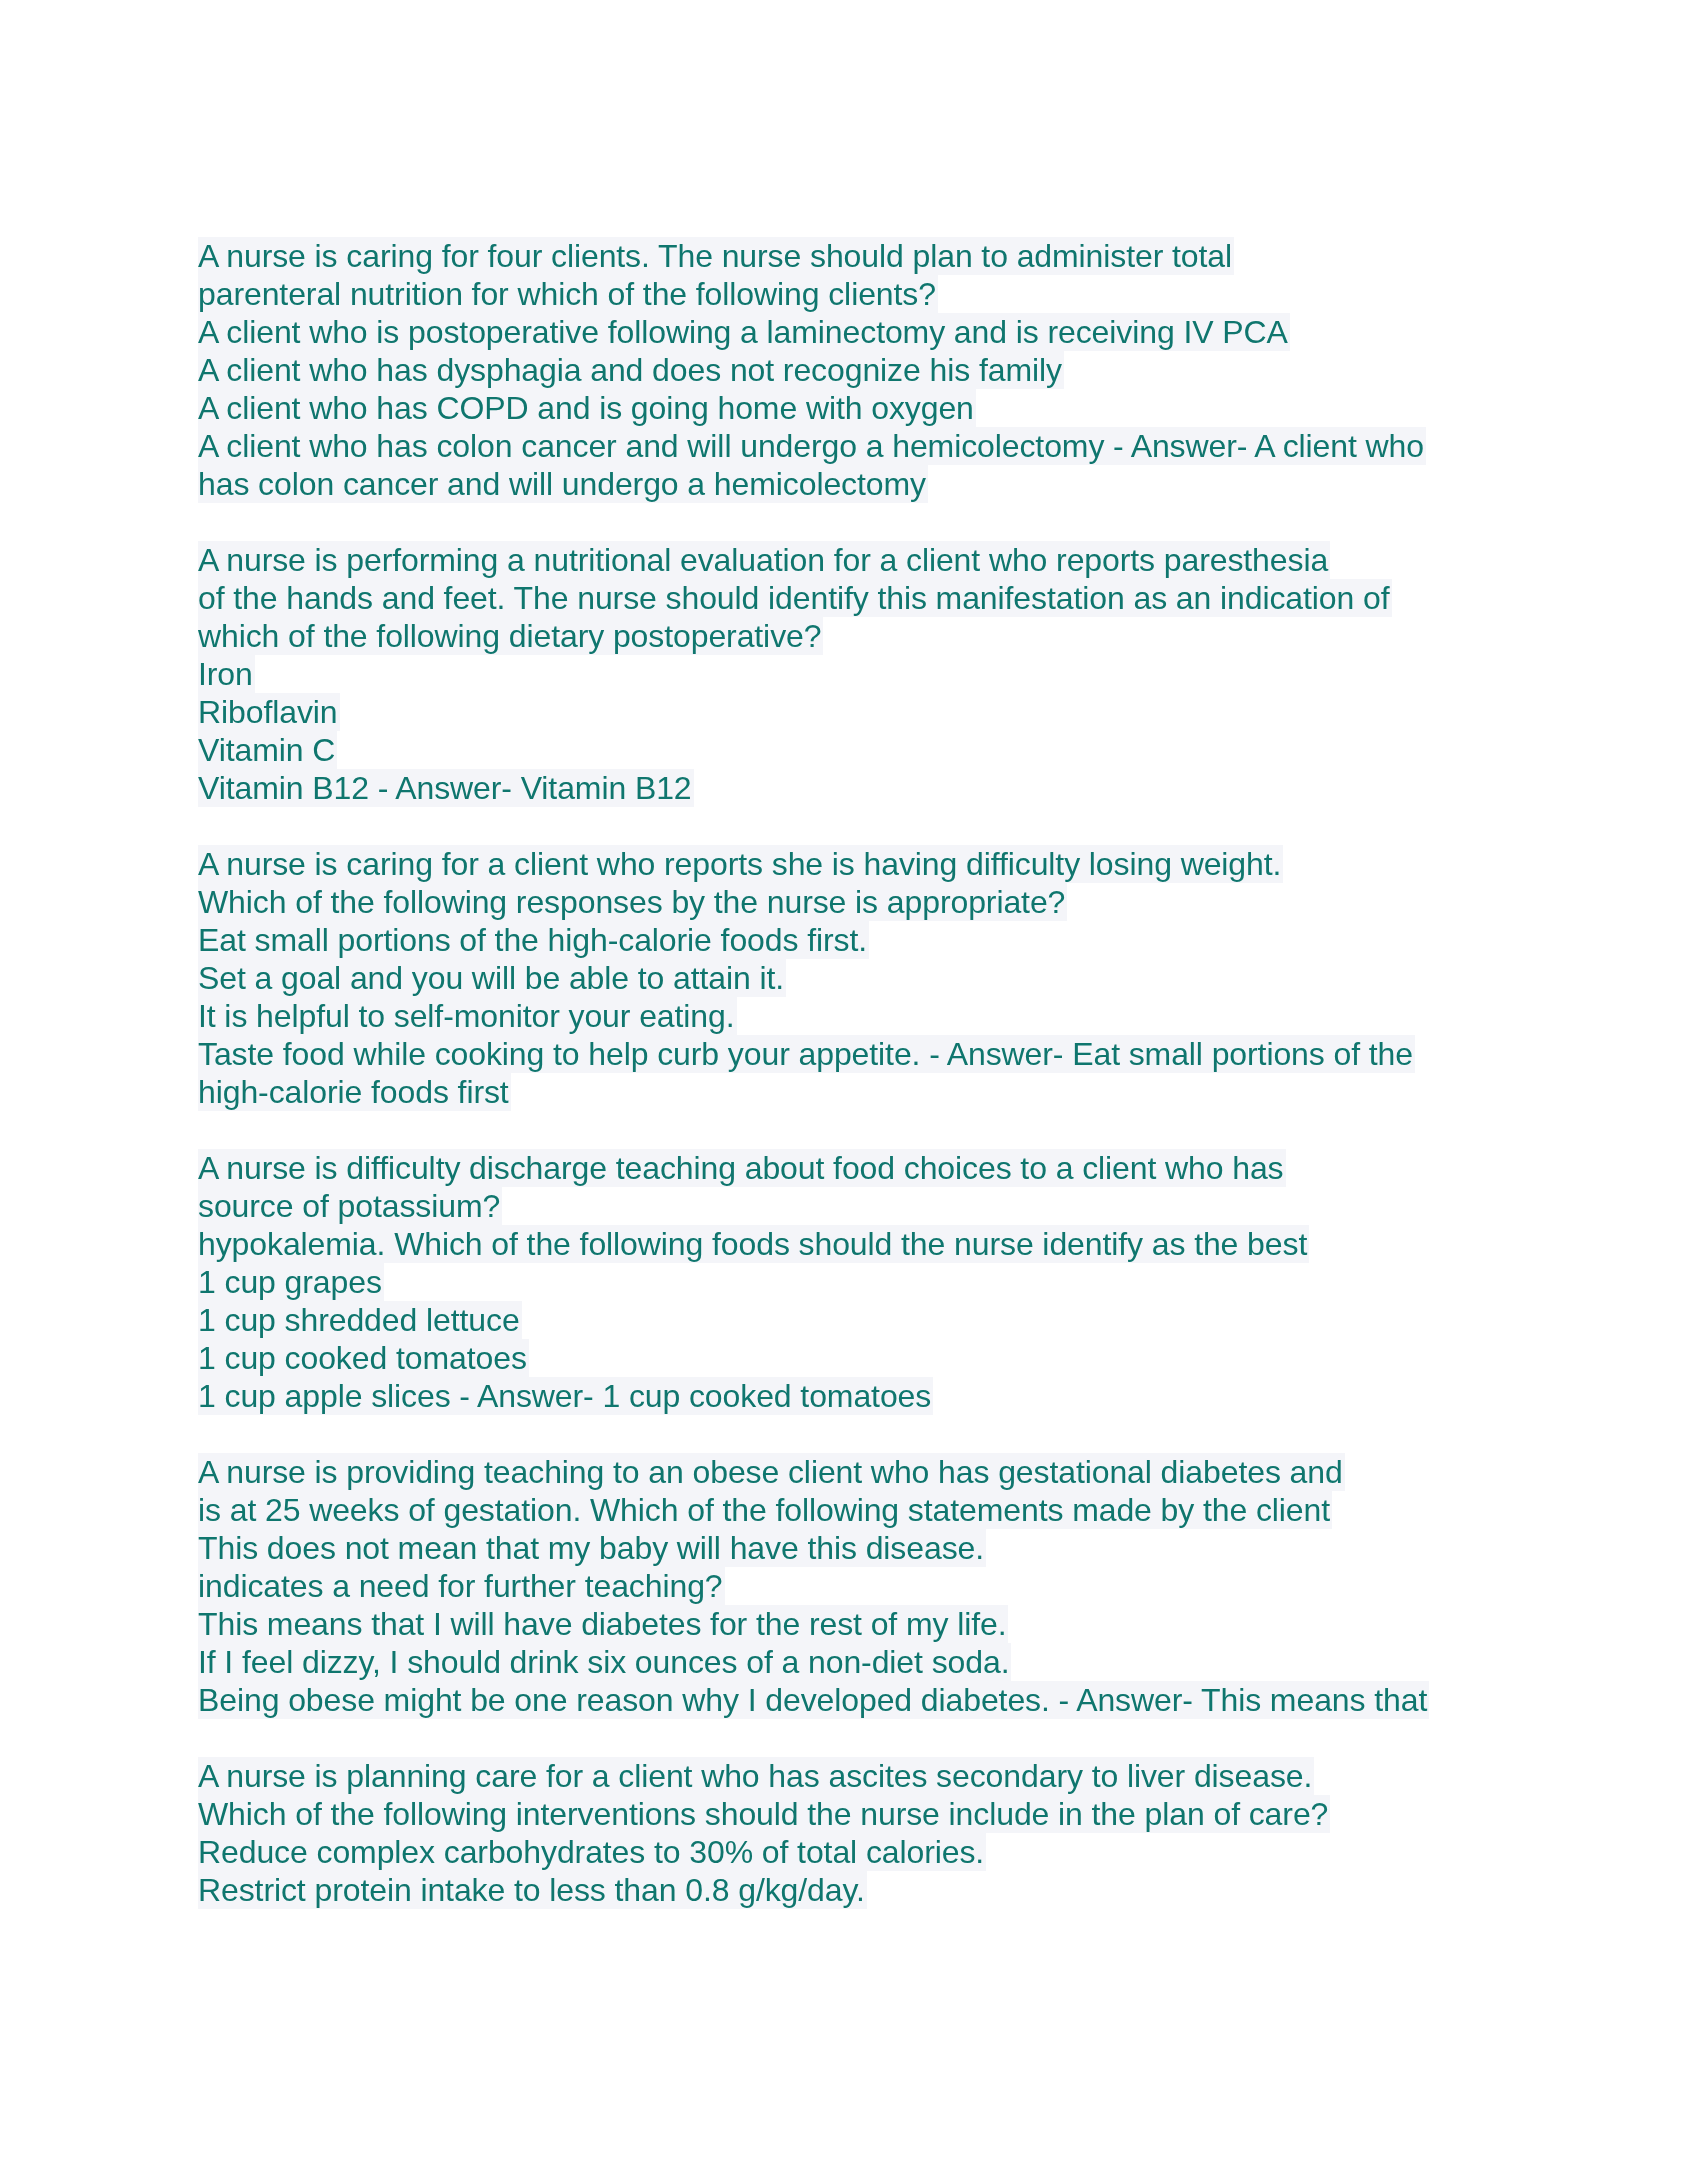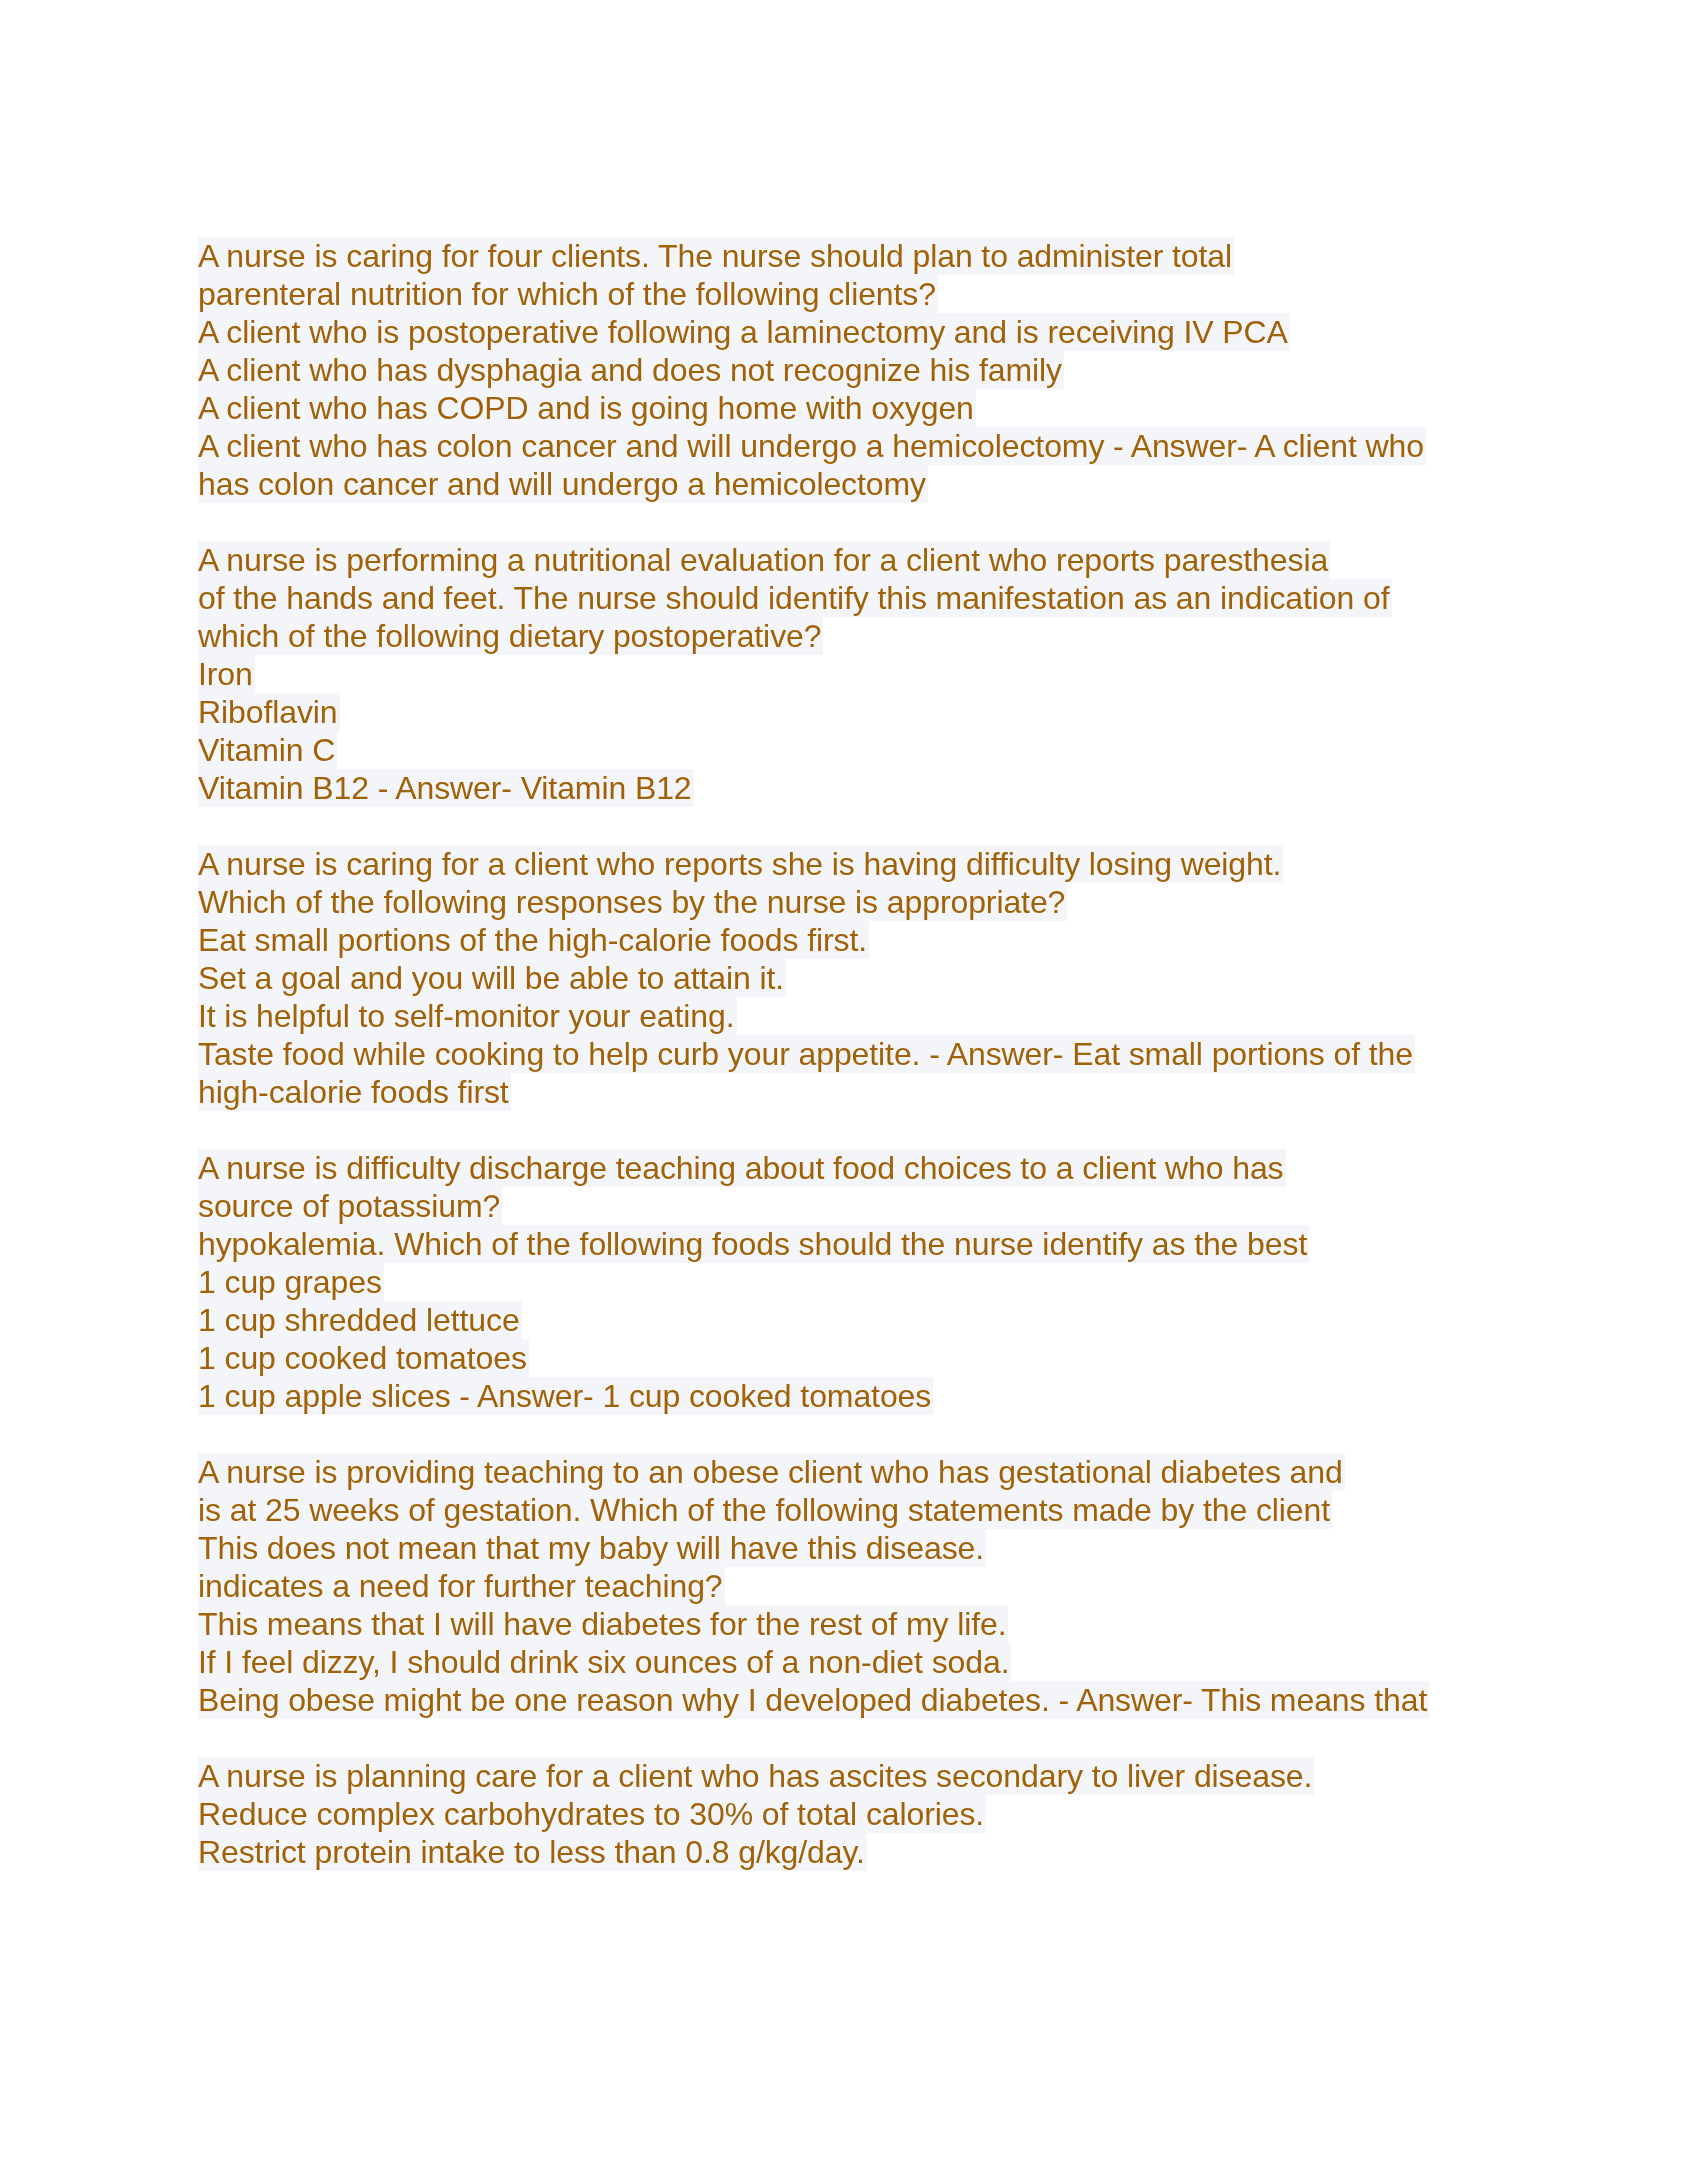--- a/index.html
+++ b/index.html
@@ -13,21 +13,21 @@
       position: relative;
       overflow: hidden;
     }
     .page {
       position: absolute;
       left: 198px;
       top: 237px;
       width: 1307px;
       font-family: "Liberation Sans", sans-serif;
       font-size: 32px;
-      color: #a16207;
+      color: #0f766e;
       letter-spacing: -0.1px;
     }
     .qa-block {
       margin: 0 0 38px 0;
     }
     .line {
       display: block;
       height: 38px;
       line-height: 38px;
       white-space: nowrap;
@@ -89,18 +89,19 @@
     <div class="line"><span>is at 25 weeks of gestation. Which of the following statements made by the client</span></div>
     <div class="line"><span>This does not mean that my baby will have this disease.</span></div>
     <div class="line"><span>indicates a need for further teaching?</span></div>
     <div class="line"><span>This means that I will have diabetes for the rest of my life.</span></div>
     <div class="line"><span>If I feel dizzy, I should drink six ounces of a non-diet soda.</span></div>
     <div class="line"><span>Being obese might be one reason why I developed diabetes. - Answer- This means that</span></div>
   </div>
 
   <div class="qa-block">
     <div class="line"><span>A nurse is planning care for a client who has ascites secondary to liver disease.</span></div>
+    <div class="line"><span>Which of the following interventions should the nurse include in the plan of care?</span></div>
     <div class="line"><span>Reduce complex carbohydrates to 30% of total calories.</span></div>
     <div class="line"><span>Restrict protein intake to less than 0.8 g/kg/day.</span></div>
   </div>
 
 </div>
 
 
 </body></html>

